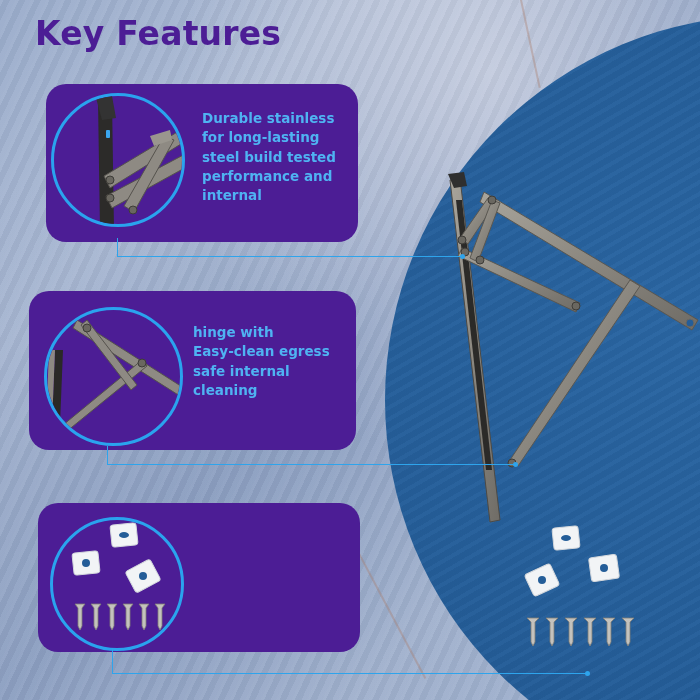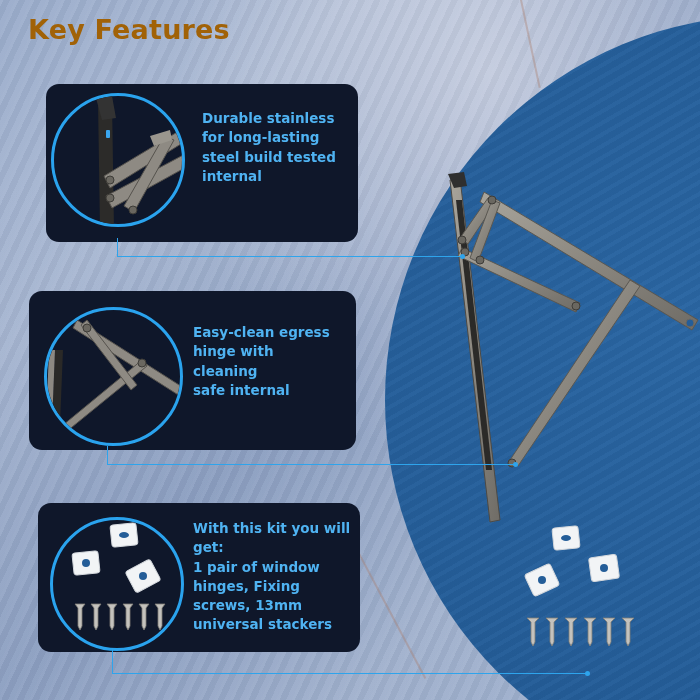--- a/index.html
+++ b/index.html
@@ -22,28 +22,28 @@
       left: 385px; top: 15px;
       width: 770px; height: 770px;
       border-radius: 50%;
       background: radial-gradient(circle at 40% 40%, #2a66a3 0%, #245d98 60%, #1f5590 100%);
     }
     .big-circle::after {
       content: ""; position: absolute; inset: 0; border-radius: 50%;
       background: repeating-linear-gradient(150deg, rgba(255,255,255,0.02) 0 4px, rgba(0,0,0,0.03) 4px 10px);
     }
     .title {
-      position: absolute; left: 28px; top: 14px;
-      font-size: 27px; font-weight: bold; color: #a16207;
+      position: absolute; left: 35px; top: 14px;
+      font-size: 33px; font-weight: bold; color: #4c1d95;
       letter-spacing: 0.2px;
     }
     .card {
       position: absolute;
-      background: #0f172a;
-      border-radius: 13px;
+      background: #4c1d95;
+      border-radius: 20px;
     }
     .card-circle {
       position: absolute;
       border: 3px solid #2aa3ee;
       border-radius: 50%;
       overflow: hidden;
     }
     .card-text {
       position: absolute;
       color: #4fb3f2;
@@ -131,20 +131,21 @@
       <polygon points="96,40 116,34 118,44 100,50" fill="#9a968e"></polygon>
       <circle cx="56" cy="84" r="4" fill="#6a6760" stroke="#3e3c38"></circle>
       <circle cx="56" cy="102" r="4" fill="#6a6760" stroke="#3e3c38"></circle>
       <circle cx="79" cy="114" r="4" fill="#6a6760" stroke="#3e3c38"></circle>
     </svg>
   </div>
   <div class="card-text" style="left:156px;top:25px;">
     <div>Durable stainless</div>
     <div>for long-lasting</div>
     <div>steel build tested</div>
+    <div>performance and</div>
     <div>internal</div>
   </div>
 </div>
 <div class="connector" style="left:117px;top:238px;width:1px;height:19px;"></div>
 <div class="connector" style="left:117px;top:256px;width:345px;height:1px;"></div>
 <div class="dot" style="left:460px;top:254px;"></div>
 
 <div class="card" style="left:29px;top:291px;width:327px;height:159px;">
   <div class="card-circle" style="left:15px;top:16px;width:139px;height:139px;">
     <svg width="139" height="139" viewBox="0 0 139 139">
@@ -152,24 +153,24 @@
       <polygon points="2,40 8,40 4,139 -2,139" fill="#8d8982"></polygon>
       <polygon points="30,10 140,80 136,88 26,18" fill="#8e8a83" stroke="#55524d"></polygon>
       <polygon points="10,120 95,50 100,56 14,126" fill="#8e8a83" stroke="#55524d"></polygon>
       <polygon points="40,10 90,75 84,80 34,15" fill="#8e8a83" stroke="#55524d"></polygon>
       <circle cx="40" cy="18" r="4" fill="#6a6760" stroke="#3e3c38"></circle>
       <circle cx="95" cy="53" r="4" fill="#6a6760" stroke="#3e3c38"></circle>
       <circle cx="12" cy="122" r="4" fill="#6a6760" stroke="#3e3c38"></circle>
     </svg>
   </div>
   <div class="card-text" style="left:164px;top:32px;">
+    <div>hinge with</div>
     <div>Easy-clean egress</div>
-    <div>hinge with</div>
+    <div>safe internal</div>
     <div>cleaning</div>
-    <div>safe internal</div>
   </div>
 </div>
 <div class="connector" style="left:107px;top:446px;width:1px;height:19px;"></div>
 <div class="connector" style="left:107px;top:464px;width:408px;height:1px;"></div>
 <div class="dot" style="left:513px;top:462px;"></div>
 
 <div class="card" style="left:38px;top:503px;width:322px;height:149px;">
   <div class="card-circle" style="left:12px;top:14px;width:134px;height:134px;">
     <svg width="134" height="134" viewBox="0 0 134 134">
       <g fill="#f2f4f6" stroke="#d3d7dc" stroke-width="1">
@@ -185,24 +186,16 @@
       <g fill="#c4c2bd" stroke="#807d77" stroke-width="0.8">
         <path d="M22,84 h10 l-3,4 v18 l-2,4 l-2,-4 v-18 z"></path>
         <path d="M38,84 h10 l-3,4 v18 l-2,4 l-2,-4 v-18 z"></path>
         <path d="M54,84 h10 l-3,4 v18 l-2,4 l-2,-4 v-18 z"></path>
         <path d="M70,84 h10 l-3,4 v18 l-2,4 l-2,-4 v-18 z"></path>
         <path d="M86,84 h10 l-3,4 v18 l-2,4 l-2,-4 v-18 z"></path>
         <path d="M102,84 h10 l-3,4 v18 l-2,4 l-2,-4 v-18 z"></path>
       </g>
     </svg>
   </div>
-  <div class="card-text" style="left:155px;top:16px;">
-    <div>With this kit you will</div>
-    <div>get:</div>
-    <div>1 pair of window</div>
-    <div>hinges, Fixing</div>
-    <div>screws, 13mm</div>
-    <div>universal stackers</div>
-  </div>
 </div>
 <div class="connector" style="left:112px;top:648px;width:1px;height:26px;"></div>
 <div class="connector" style="left:112px;top:673px;width:475px;height:1px;"></div>
 <div class="dot" style="left:585px;top:671px;"></div>
 
 </body></html>

